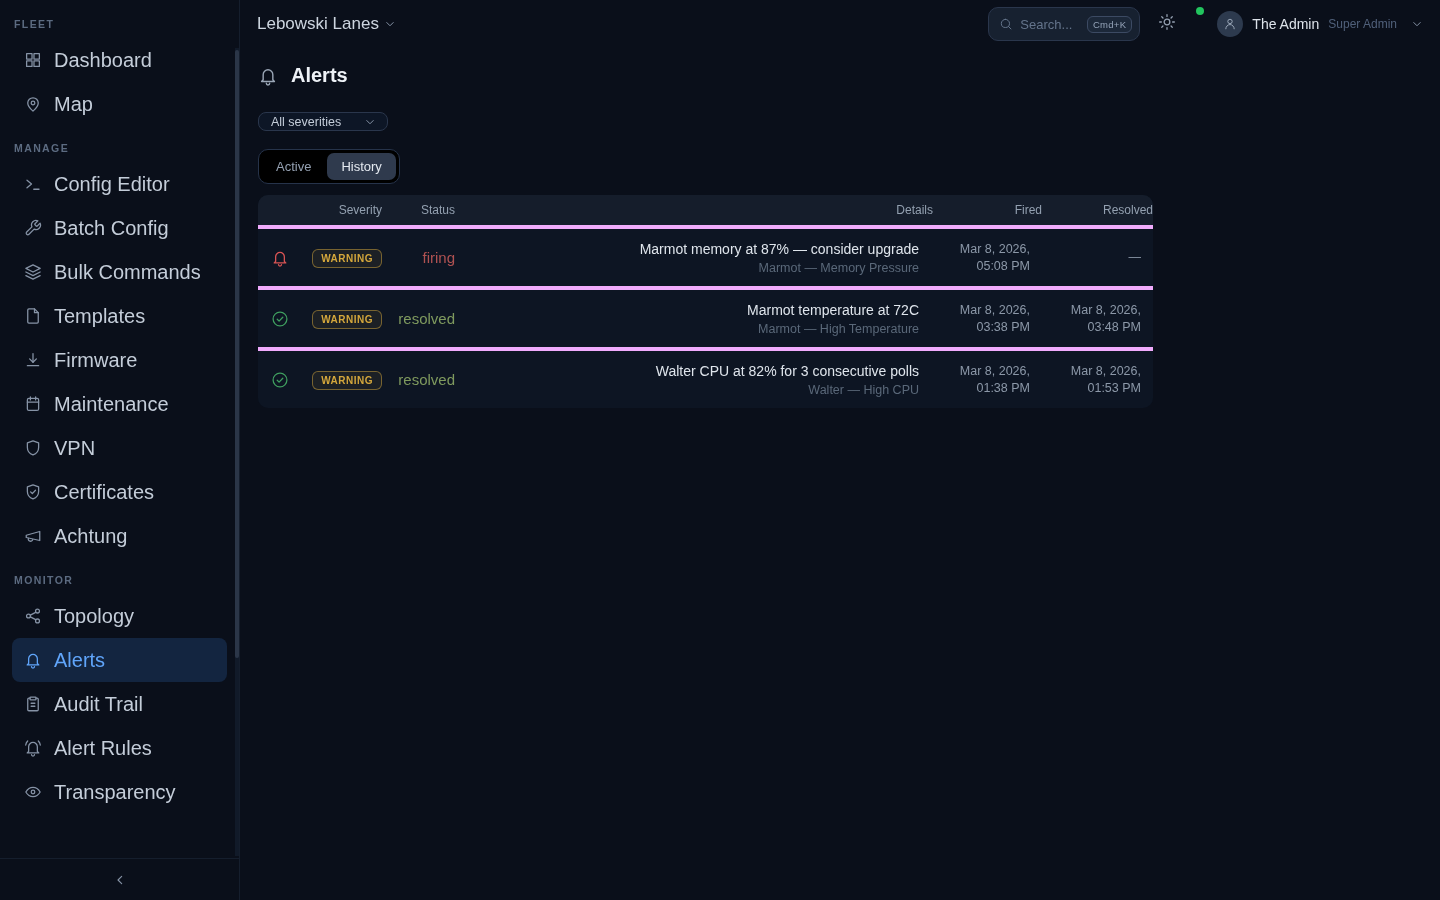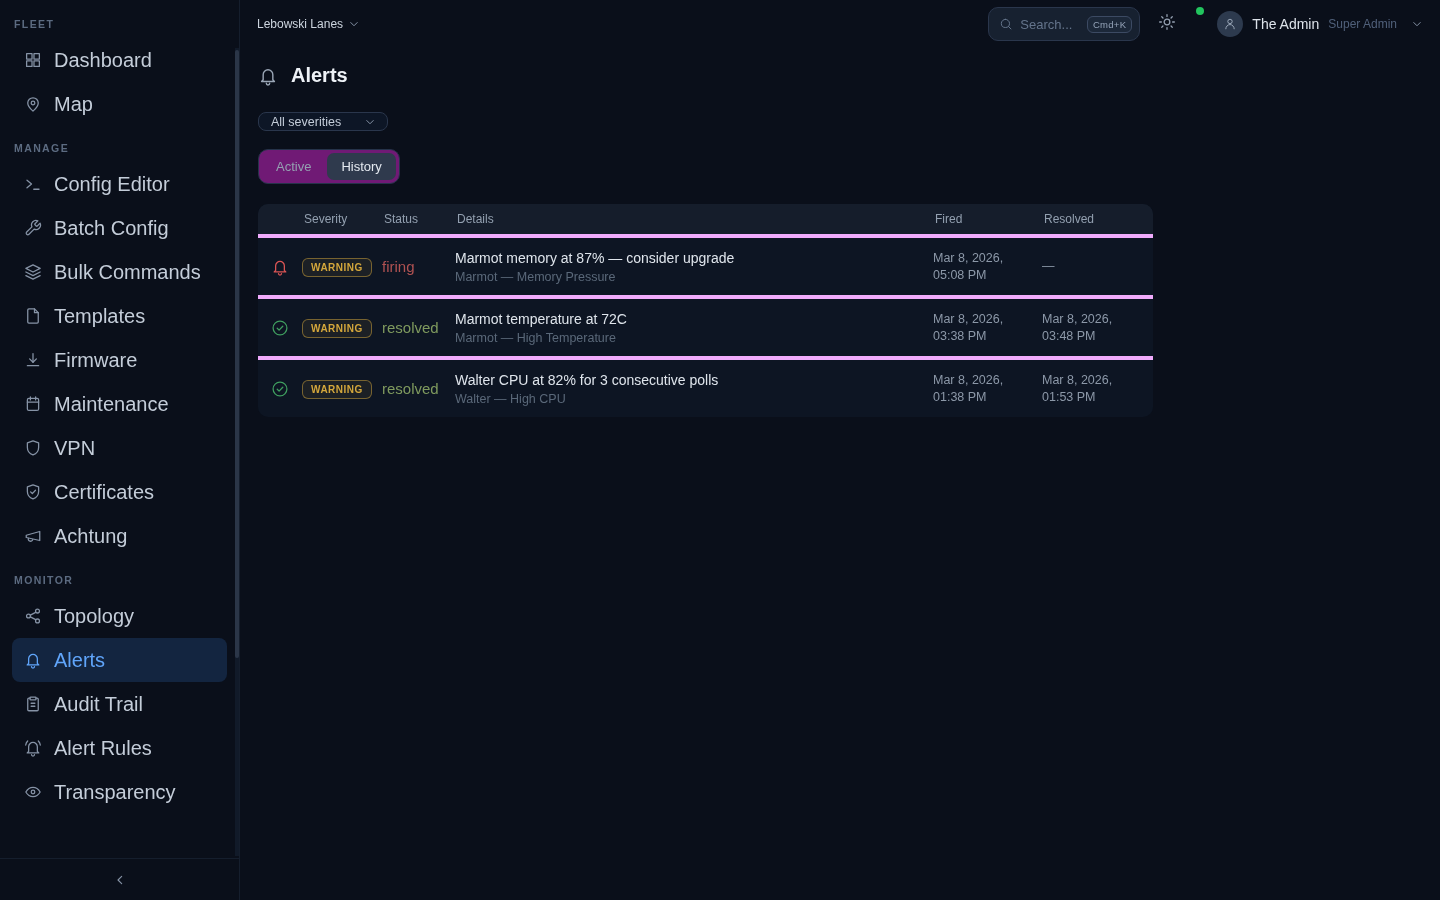--- a/index.html
+++ b/index.html
@@ -26,21 +26,21 @@
   .nav-item.active .nav-icon { color: var(--accent-blue, #60a5fa); }
   .sidebar-footer { height: 42px; flex: none; border-top: 1px solid #151e2d; display: flex; align-items: center; justify-content: center; }
   .collapse-btn { width: 30px; height: 30px; display: flex; align-items: center; justify-content: center; color: #8693a6; cursor: pointer; border-radius: 6px; }
   .collapse-btn svg { width: 16px; height: 16px; }
   .sidebar-scrollbar { position: absolute; top: 48px; bottom: 44px; right: 0; width: 4px; background: #111a29; }
   .sidebar-scrollbar .thumb { position: absolute; top: 2px; right: 0; width: 4px; height: 608px; background: #2b3648; border-radius: 2px; }
 
   
   .main { flex: 1; display: flex; flex-direction: column; min-width: 0; }
   .topbar { height: 48px; flex: none; display: flex; align-items: center; padding: 0 16px 0 17px; }
-  .org-selector { display: flex; align-items: center; gap: 4px; font-size: 12px; color: #cdd5df; cursor: pointer; }
+  .org-selector { display: flex; align-items: center; gap: 4px; font-size: 17px; color: #cdd5df; cursor: pointer; }
   .chev { width: 14px; height: 14px; color: #8693a6; display: inline-flex; flex: none; }
   .chev svg { width: 100%; height: 100%; }
   .topbar-right { margin-left: auto; display: flex; }
   .searchbox { width: 152px; height: 34px; background: #172130; border: 1px solid #2a364c; border-radius: 10px; display: flex; align-items: center; gap: 7px; padding: 0 7px 0 10px; cursor: text; }
   .sicon { width: 14px; height: 14px; color: #64748b; display: inline-flex; flex: none; }
   .sicon svg { width: 100%; height: 100%; }
   .search-ph { font-size: 13px; color: #64748b; flex: 1; white-space: nowrap; }
   .kbd { font-size: 9.5px; color: #94a3b8; border: 1px solid #3c4a63; background: #1c2839; border-radius: 6px; padding: 2px 5px; letter-spacing: 0.3px; white-space: nowrap; }
   .icon-btn { width: 30px; height: 30px; display: flex; align-items: center; justify-content: center; color: #97a3b4; cursor: pointer; margin-left: 12px; }
   .icon-btn svg { width: 18px; height: 18px; }
@@ -53,26 +53,26 @@
   .user-menu .chev { margin-left: 4px; }
 
   
   .content { flex: 1; padding: 16px 0 0 18px; }
   .page-head { display: flex; align-items: center; gap: 13px; }
   .picon { width: 20px; height: 20px; color: #9aa6b6; display: inline-flex; }
   .picon svg { width: 100%; height: 100%; }
   .page-title { font-size: 20px; font-weight: 700; color: #eef2f7; }
   .filter { margin-top: 25px; display: inline-flex; align-items: center; gap: 22px; height: 19px; padding: 0 10px 0 12px; background: #0d1626; border: 1px solid #2a364c; border-radius: 8px; font-size: 12.5px; color: #c4cdd9; cursor: pointer; }
   .tabs-row { margin-top: 18px; }
-  .tabs { display: inline-flex; align-items: center; padding: 3px; background: #701a75; border: 1px solid #26334a; border-radius: 10px; gap: 2px; }
+  .tabs { display: inline-flex; align-items: center; padding: 3px; background: #000000; border: 1px solid #26334a; border-radius: 10px; gap: 2px; }
   .tab { height: 27px; display: flex; align-items: center; padding: 0 14px; border-radius: 7px; font-size: 13px; color: #94a0b1; cursor: pointer; white-space: nowrap; }
   .tab.active { background: #2f3a4d; color: #e4e9f0; }
 
   
-  .card { margin-top: 20px; width: 895px; border-radius: 10px; overflow: hidden; background: #0d1523; }
+  .card { margin-top: 11px; width: 895px; border-radius: 10px; overflow: hidden; background: #0d1523; text-align: right; }
   .thead, .trow { display: grid; grid-template-columns: 44px 80px 73px 478px 109px 111px; align-items: center; }
   .thead { height: 30px; background: #151d2b; font-size: 12px; color: #93a0b0; }
   .hcell { padding-left: 2px; }
   .trow { height: 61px; border-top: 4px solid #f0abfc; cursor: pointer; }
   .icon-cell { display: flex; justify-content: center; }
   .row-icon { width: 18px; height: 18px; display: inline-flex; }
   .row-icon svg { width: 100%; height: 100%; }
   .trow[data-status="firing"] .row-icon { color: #d95454; }
   .trow[data-status="resolved"] .row-icon { color: #3f9e5f; }
   .trow[data-status="firing"] .status-cell { color: var(--firing, #b05252); }

